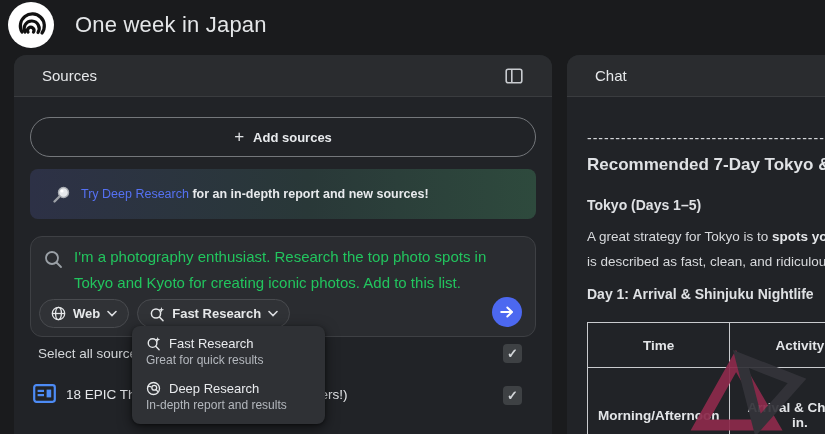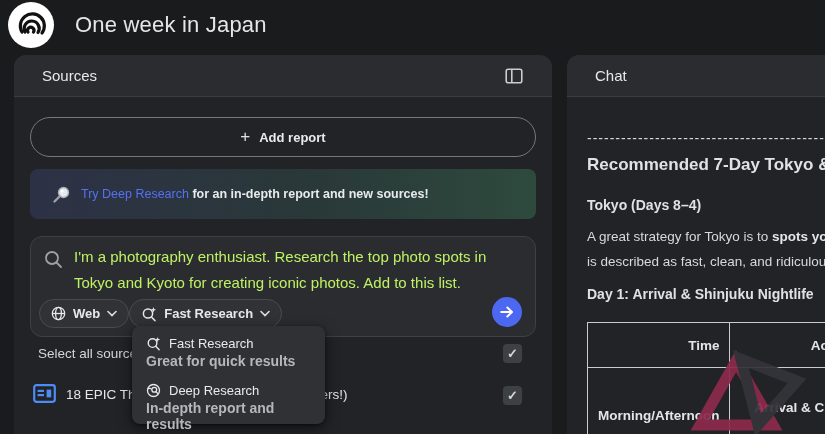--- a/index.html
+++ b/index.html
@@ -61,23 +61,23 @@
   .dr-rest { color:#e8eaed; }
 
   
   .query-card {
     position:absolute; left:16px; top:181px; width:506px; height:101px;
     background:#2a2c30; border:1px solid #3e4044; border-radius:12px;
   }
   .q-search-icon { position:absolute; left:13px; top:13px; }
   .q-text {
     position:absolute; left:43px; top:7px; width:450px;
-    font-size:15px; line-height:26px; color:#bef264;
-  }
-  .pill-row { position:absolute; left:8px; bottom:8px; display:flex; gap:0; }
+    font-size:15px; line-height:26px; color:#22c55e;
+  }
+  .pill-row { position:absolute; left:8px; bottom:8px; display:flex; gap:8px; }
   .pill {
     height:29px; border:1px solid #494b4f; border-radius:15px; background:#303236;
     display:flex; align-items:center; gap:7px; padding:0 11px;
     font-size:13px; font-weight:600; color:#e6e8ea; cursor:pointer;
   }
   .send-btn {
     position:absolute; right:13px; bottom:9px; width:30px; height:30px;
     border-radius:50%; background:#4c68f0; display:flex;
     align-items:center; justify-content:center; cursor:pointer;
   }
@@ -102,21 +102,21 @@
   .dropdown {
     position:absolute; left:118px; top:271px; width:193px; height:98px;
     background:#2f3135; border-radius:8px; z-index:20;
     box-shadow:0 4px 14px rgba(0,0,0,.55), 0 1px 3px rgba(0,0,0,.4);
     padding:8px 0;
   }
   .dd-item { padding:2px 14px 6px 14px; cursor:pointer; }
   .dd-item + .dd-item { margin-top:6px; }
   .dd-row { display:flex; align-items:center; gap:8px; }
   .dd-label { font-size:13px; font-weight:500; color:#e8eaed; }
-  .dd-desc { font-size:14px; color:#b4b8be; margin-top:2px;font-weight:bold; }
+  .dd-desc { font-size:12px; color:#b4b8be; margin-top:2px; }
 
   
   .chat-sep {
     position:absolute; left:20px; top:75px; width:380px; height:16px;
     overflow:hidden; white-space:nowrap; font-size:14px; letter-spacing:1px;
     color:#d4d6d9;
   }
   .chat-heading {
     position:absolute; left:20px; top:100px; width:400px; white-space:nowrap; overflow:hidden;
     font-size:17px; font-weight:700; color:#e0e2e5;
@@ -132,21 +132,21 @@
   .chat-para2 { top:199px; }
   .chat-para1 b { color:#e4e6e9; }
   .chat-day-heading {
     position:absolute; left:20px; top:231px; font-size:14px; font-weight:600; color:#dfe1e4;text-align:right;
   }
   .chat-table {
     position:absolute; left:20px; top:267px; border-collapse:collapse;
   }
   .chat-table td, .chat-table th {
     border:1px solid #c9cbce; font-size:13.5px; color:#e3e5e8;
-    padding:8px 10px; text-align:right; vertical-align:middle; font-weight:700;
+    padding:8px 10px; text-align:center; vertical-align:middle; font-weight:700;
   }
   .col-time { width:133px; }
   .col-activity { width:140px; }
   .row-head { height:45px; }
   .row-body { height:95px; }
 
   
   .watermark { position:absolute; left:690px; top:350px; z-index:30; opacity:.93; }
 
   svg { display:block; }
@@ -173,21 +173,21 @@
       <span class="collapse-btn">
         <svg width="18" height="16" viewBox="0 0 18 16">
           <rect x="1.2" y="1.2" width="15.6" height="13.6" rx="2" fill="none" stroke="#c9ccd0" stroke-width="1.6"></rect>
           <line x1="6.8" y1="1.2" x2="6.8" y2="14.8" stroke="#c9ccd0" stroke-width="1.6"></line>
         </svg>
       </span>
     </div>
 
     <div class="add-btn">
       <span class="add-plus">+</span>
-      <span>Add report</span>
+      <span>Add sources</span>
     </div>
 
     <div class="dr-banner">
       <span>
         <svg width="19" height="19" viewBox="0 0 19 19">
           <circle cx="11.5" cy="7.5" r="5" fill="#e7e9ec" stroke="#a9adb3" stroke-width="1.4"></circle>
           <circle cx="10" cy="6" r="1.6" fill="#ffffff"></circle>
           <line x1="7.5" y1="11.5" x2="2.5" y2="16.5" stroke="#9ea2a8" stroke-width="2.4" stroke-linecap="round"></line>
         </svg>
       </span>
@@ -302,21 +302,21 @@
   </div>
 
   <div class="panel panel-chat">
     <div class="panel-head">
       <span class="panel-title">Chat</span>
     </div>
 
     <div class="chat-sep">--------------------------------------------------------------------------------</div>
 
     <div class="chat-heading">Recommended 7-Day Tokyo &amp; Ky</div>
-    <div class="chat-subheading">Tokyo (Days 8–4)</div>
+    <div class="chat-subheading">Tokyo (Days 1–5)</div>
 
     <div class="chat-para1"><span>A great strategy for Tokyo is to </span><b>spots yo</b></div>
     <div class="chat-para2">is described as fast, clean, and ridiculou</div>
 
     <div class="chat-day-heading">Day 1: Arrival &amp; Shinjuku Nightlife</div>
 
     <table class="chat-table">
       <tbody>
           <tr class="row-head">
         <th class="col-time">Time</th>

